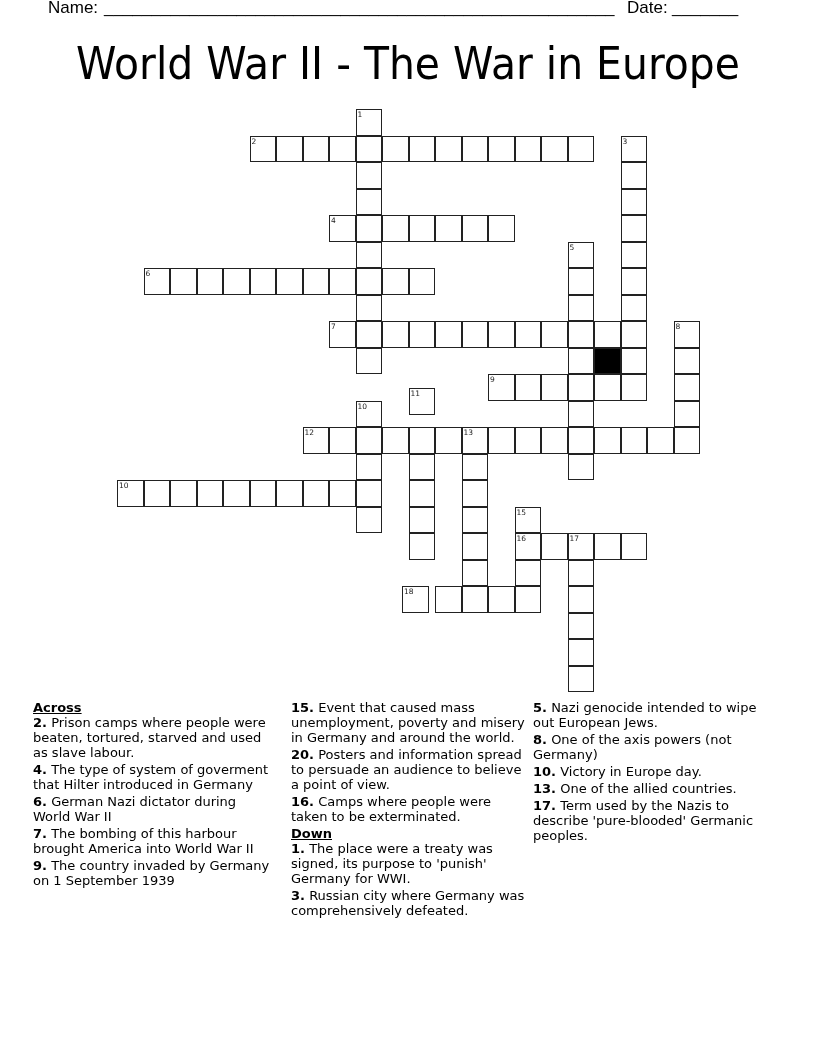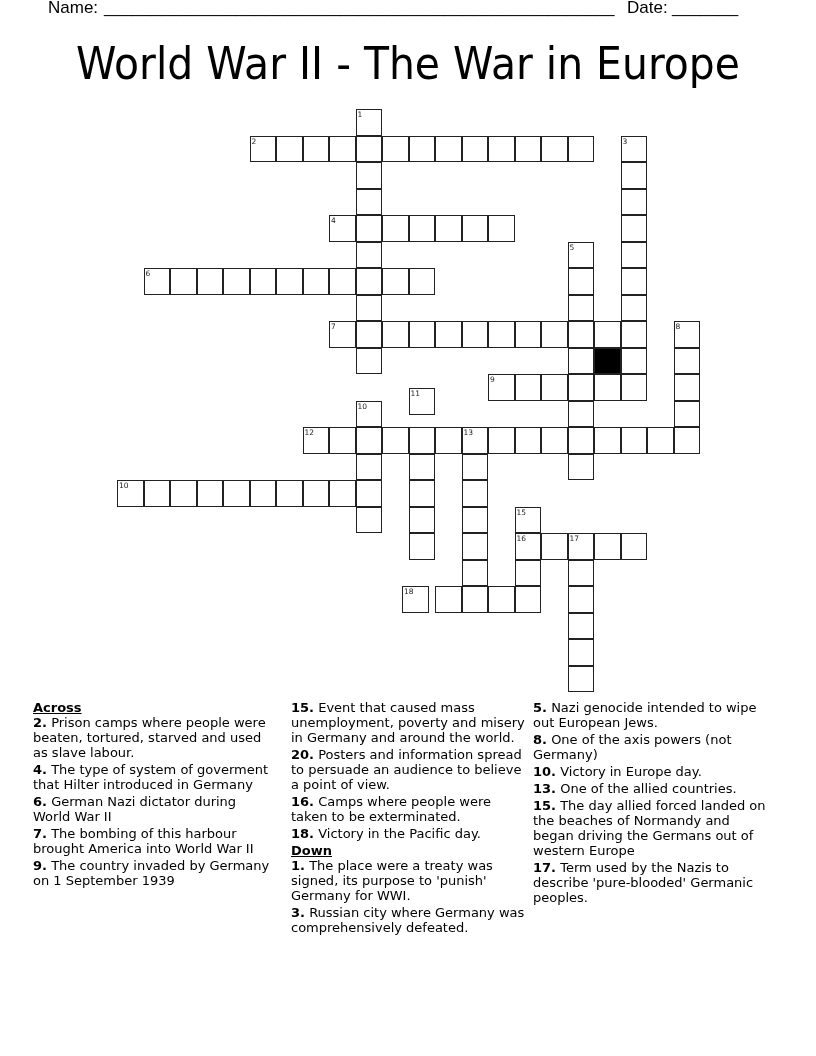--- a/index.html
+++ b/index.html
@@ -224,26 +224,24 @@
   <div class="clue"><b>4.</b> <span>The type of system of goverment that Hilter introduced in Germany</span></div>
   <div class="clue"><b>6.</b> <span>German Nazi dictator during World War II</span></div>
   <div class="clue"><b>7.</b> <span>The bombing of this harbour brought America into World War II</span></div>
   <div class="clue"><b>9.</b> <span>The country invaded by Germany on 1 September 1939</span></div>
 </div>
 
 <div class="clues col2">
   <div class="clue"><b>15.</b> <span>Event that caused mass unemployment, poverty and misery in Germany and around the world.</span></div>
   <div class="clue"><b>20.</b> <span>Posters and information spread to persuade an audience to believe a point of view.</span></div>
   <div class="clue"><b>16.</b> <span>Camps where people were taken to be exterminated.</span></div>
-  <div class="clue"><b>18.</b> <span>Victory in the Pacific day.</span></div>
   <div class="heading">Down</div>
   <div class="clue"><b>1.</b> <span>The place were a treaty was signed, its purpose to 'punish' Germany for WWI.</span></div>
   <div class="clue"><b>3.</b> <span>Russian city where Germany was comprehensively defeated.</span></div>
 </div>
 
 <div class="clues col3">
   <div class="clue"><b>5.</b> <span>Nazi genocide intended to wipe out European Jews.</span></div>
   <div class="clue"><b>8.</b> <span>One of the axis powers (not Germany)</span></div>
   <div class="clue"><b>10.</b> <span>Victory in Europe day.</span></div>
   <div class="clue"><b>13.</b> <span>One of the allied countries.</span></div>
-  <div class="clue"><b>15.</b> <span>The day allied forced landed on the beaches of Normandy and began driving the Germans out of western Europe</span></div>
   <div class="clue"><b>17.</b> <span>Term used by the Nazis to describe 'pure-blooded' Germanic peoples.</span></div>
 </div>
 
 </body></html>

